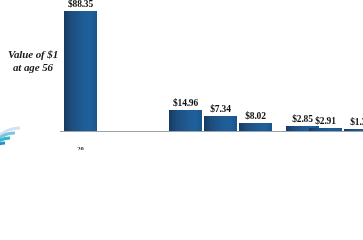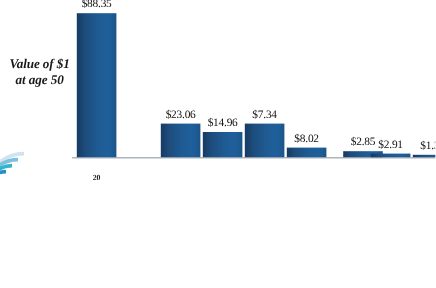--- a/index.html
+++ b/index.html
@@ -84,21 +84,21 @@
                 #1e5f9b 82%,
                 #1b5587 100%);
   }
   .bar-value {
     position: absolute;
     left: 50%;
     transform: translateX(-50%);
     bottom: 100%;
     margin-bottom: 2px;
     font-family: "Liberation Serif", "DejaVu Serif", serif;
-    font-weight: 400;
+    font-weight: 700;
     font-size: 9.5px;
     line-height: 10px;
     color: #111111;
     white-space: nowrap;
     letter-spacing: -0.2px;
   }
   .tick-label {
     position: absolute;
     left: 50%;
     transform: translateX(-50%);
@@ -122,52 +122,45 @@
       <path d="M2 44 A 27 27 0 0 1 29 17" stroke="#7fc0e0" stroke-width="3"></path>
       <path d="M2 44 A 22 22 0 0 1 24 22" stroke="#2eb7c8" stroke-width="3"></path>
       <path d="M2 44 A 17 17 0 0 1 19 27" stroke="#2a8fc8" stroke-width="3"></path>
       <path d="M2 44 A 12 12 0 0 1 14 32" stroke="#1f6fb5" stroke-width="3"></path>
       <path d="M2 44 A 7 7 0 0 1 9 37" stroke="#17558f" stroke-width="3"></path>
     </g>
   </svg>
 
   <div id="y-caption">
     <span class="cap-line">Value of $1</span>
-    <span class="cap-line">at age 50</span>
+    <span class="cap-line">at age 56</span>
   </div>
 
   <div id="plot">
     <div id="baseline"></div>
 
     <div class="bar-slot" style="left:4px; height:120px;">
       <div class="bar-col">
         <div class="bar-rect"></div>
         <div class="bar-value">$88.35</div>
       </div>
       <div class="tick-label">20</div>
     </div>
 
 
-    <div class="bar-slot" style="left:74px; height:28px;">
-      <div class="bar-col">
-        <div class="bar-rect"></div>
-        <div class="bar-value">$23.06</div>
-      </div>
-
-    </div>
 
     <div class="bar-slot" style="left:109px; height:21px;">
       <div class="bar-col">
         <div class="bar-rect"></div>
         <div class="bar-value">$14.96</div>
       </div>
 
     </div>
 
-    <div class="bar-slot" style="left:144px; height:28px;">
+    <div class="bar-slot" style="left:144px; height:15px;">
       <div class="bar-col">
         <div class="bar-rect"></div>
         <div class="bar-value">$7.34</div>
       </div>
 
     </div>
 
     <div class="bar-slot" style="left:179px; height:8px;">
       <div class="bar-col">
         <div class="bar-rect"></div>

